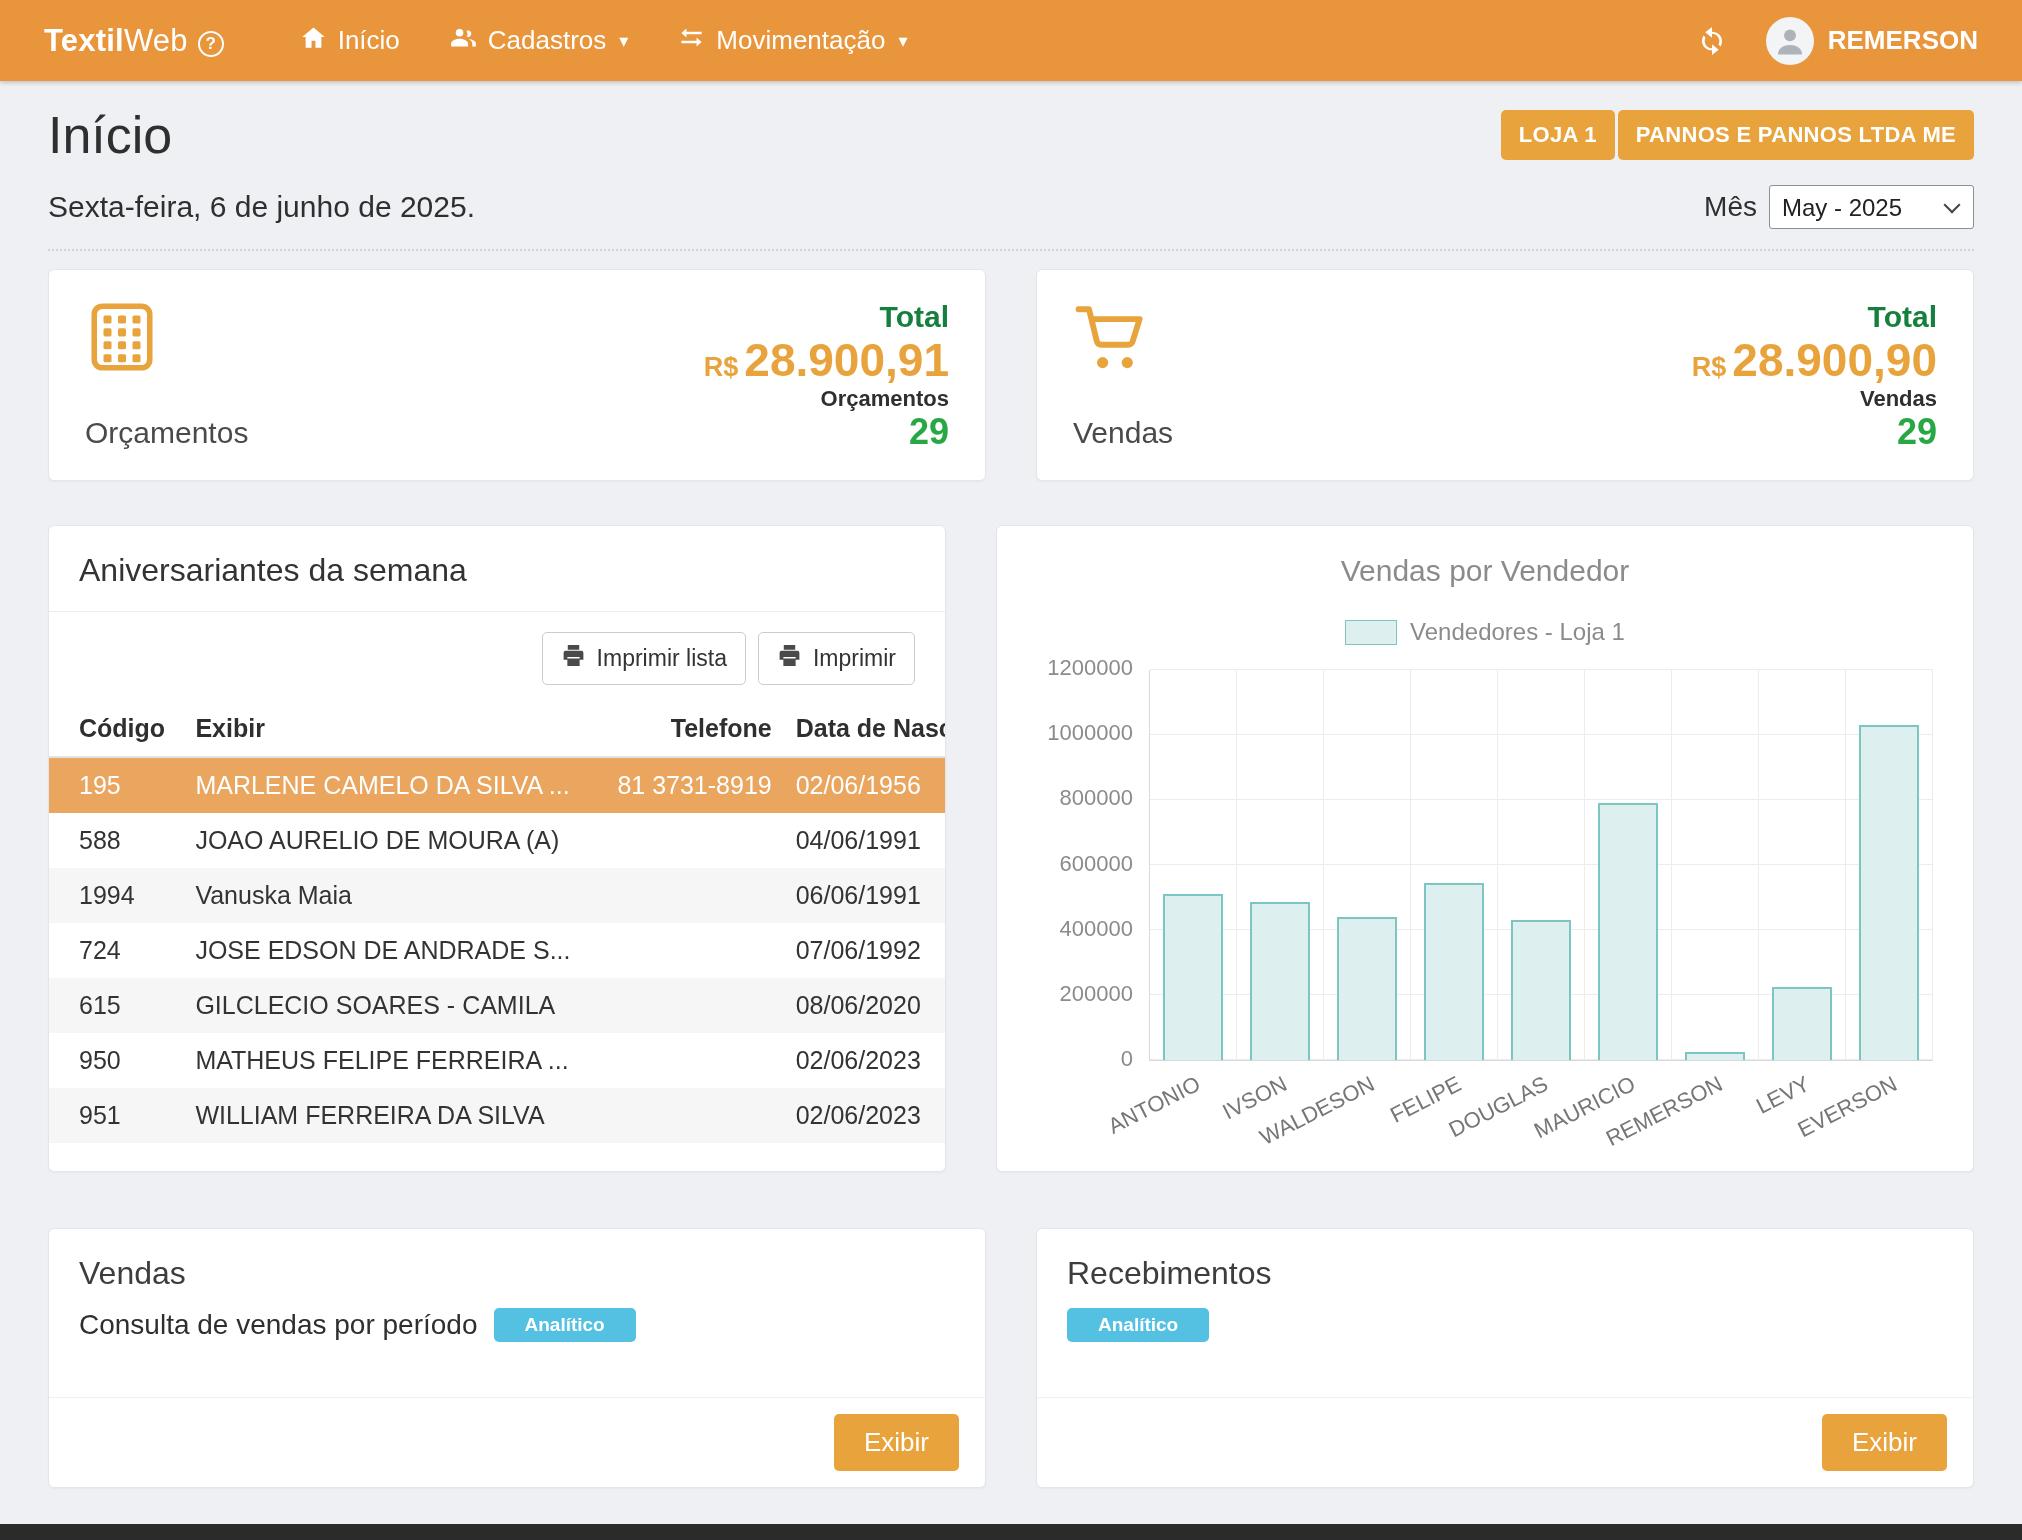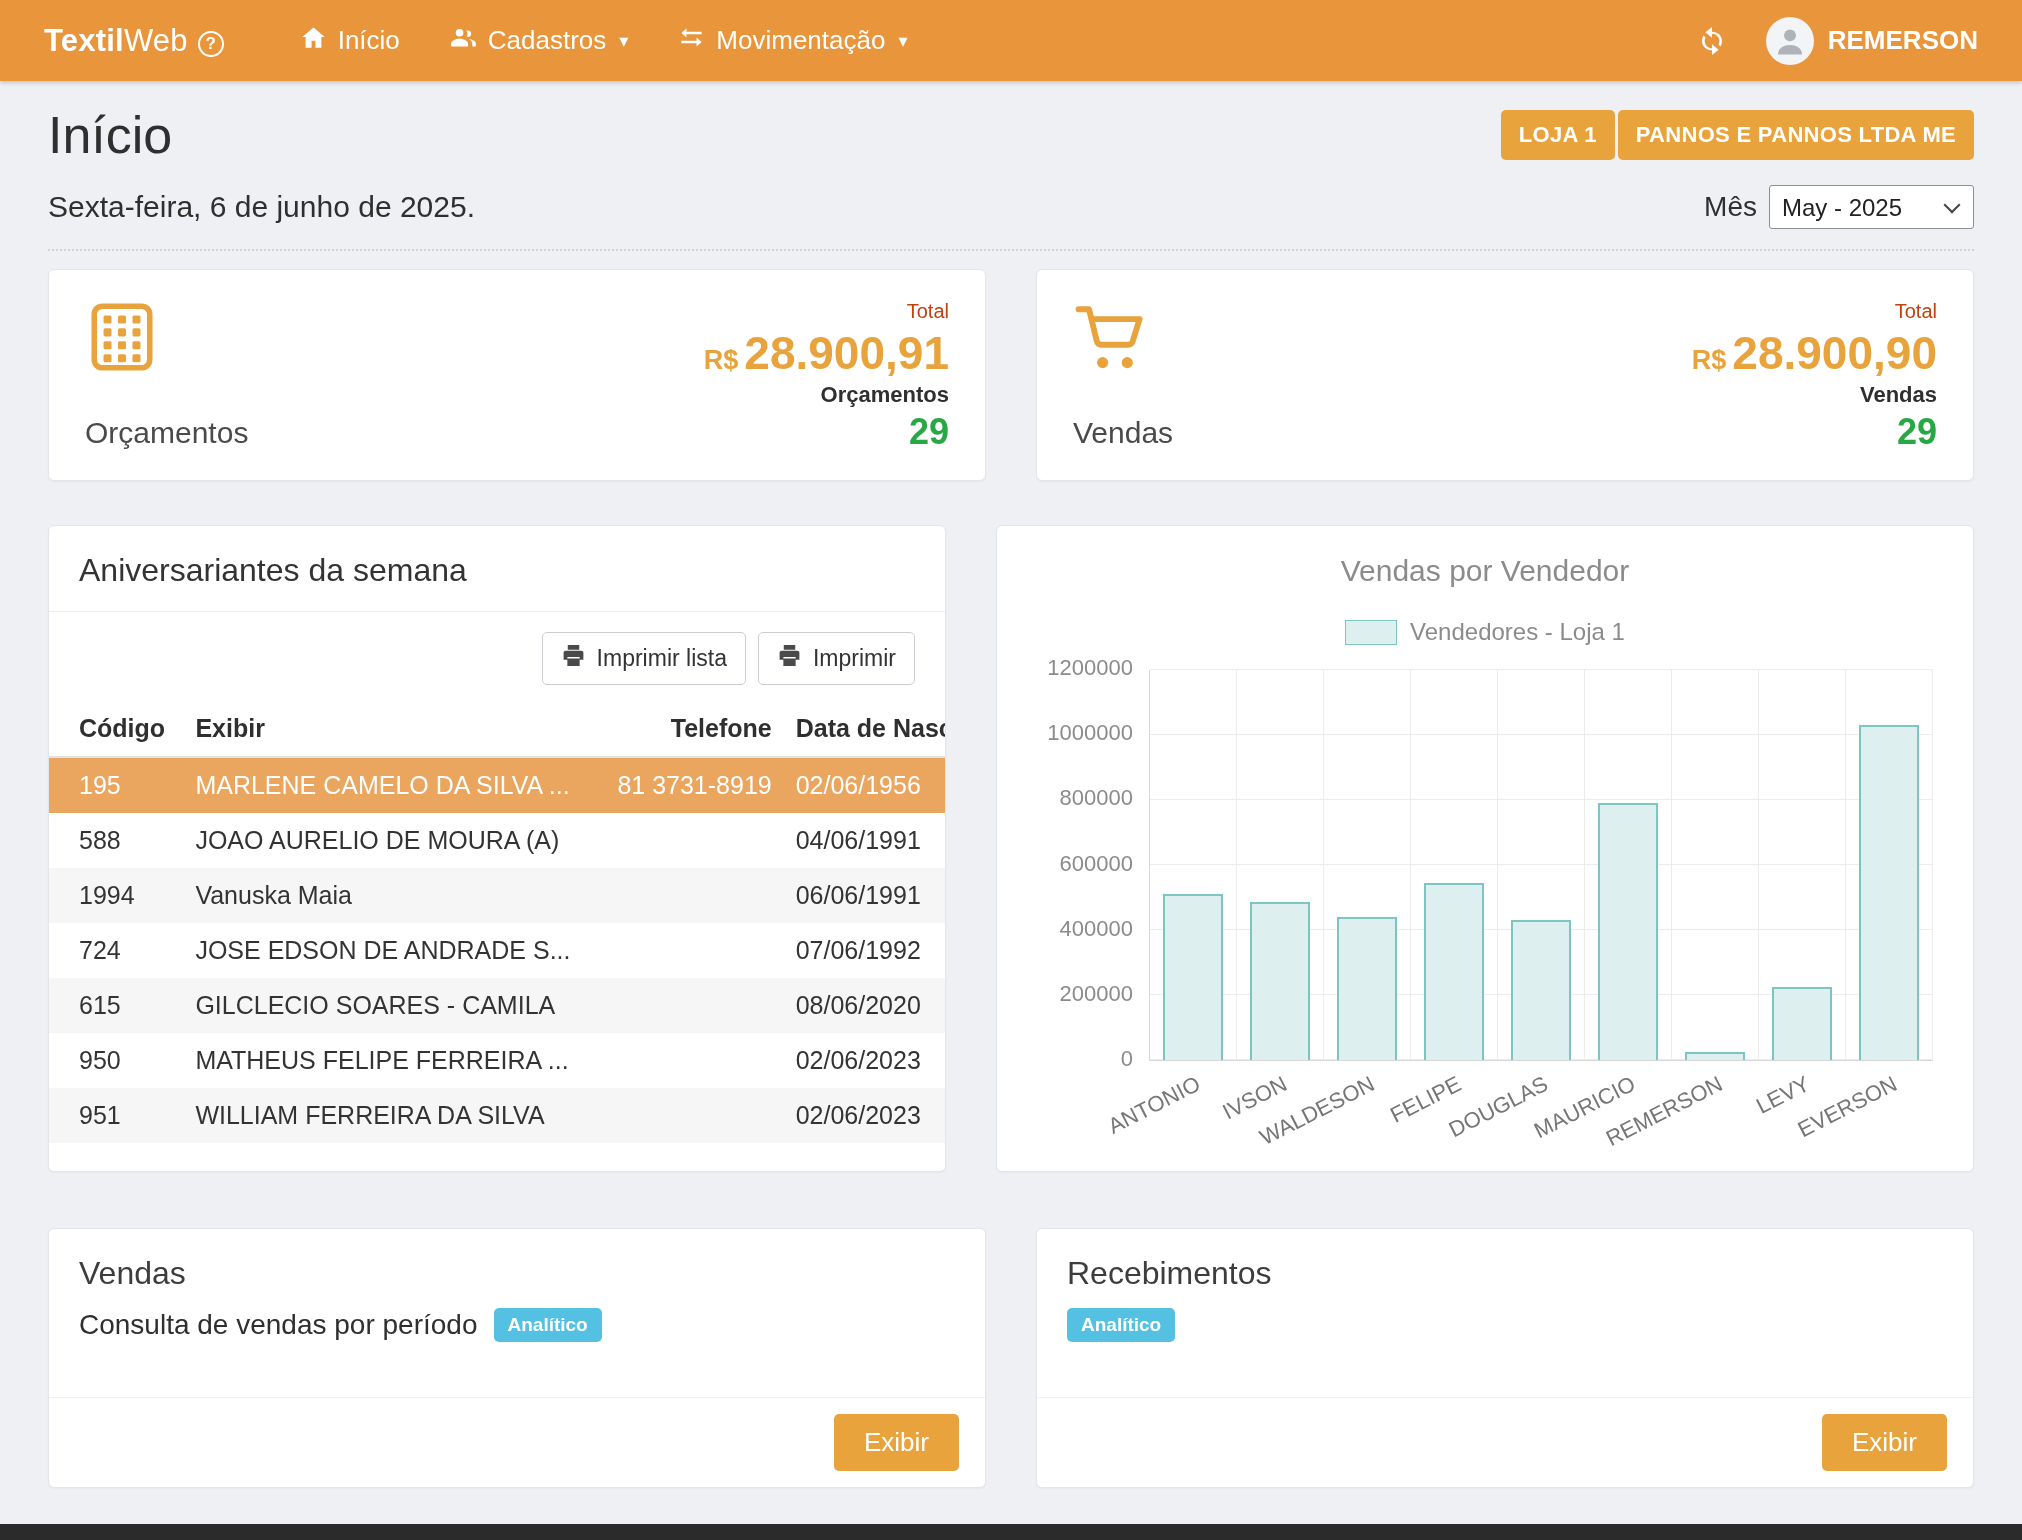--- a/index.html
+++ b/index.html
@@ -79,21 +79,21 @@
     background:#fff; border:1px solid #e2e5e9; border-radius:6px; flex:1;
     box-shadow:0 1px 2px rgba(0,0,0,.04);
   }
 
   
   .stat-card { height:212px; display:flex; justify-content:space-between; padding:30px 36px; }
   .stat-left { display:flex; flex-direction:column; justify-content:space-between; }
   .stat-left svg { width:74px; height:74px; }
   .stat-label { font-size:30px; color:#4a4a4a; }
   .stat-right { text-align:right; display:flex; flex-direction:column; justify-content:space-between; }
-  .total-label { font-size:20px; font-weight:400; color:#c2410c; }
+  .total-label { font-size:30px; font-weight:700; color:#15803d; }
   .amount { color:var(--accent_orange, #e8a33c); font-weight:700; font-size:46px; line-height:1.05; }
   .amount .currency { font-size:27px; margin-right:6px; }
   .count-label { font-size:22px; font-weight:700; color:#2f2f2f; }
   .count { color:var(--success_green, #28a745); font-weight:700; font-size:36px; line-height:1; }
 
   
   .bday-card { height:647px; overflow:hidden; display:flex; flex-direction:column; }
   .bday-title { font-size:32px; color:#333; padding:26px 30px 22px; border-bottom:1px solid #ededed; }
   .bday-toolbar { display:flex; justify-content:flex-end; gap:12px; padding:20px 30px 16px; }
   .btn-light {
@@ -139,21 +139,21 @@
     transform:rotate(-27deg); transform-origin:100% 0;
   }
 
   
   .action-card { height:260px; display:flex; flex-direction:column; }
   .action-title { font-size:32px; color:#3d3d3d; padding:26px 30px 8px; }
   .action-body { display:flex; align-items:center; gap:16px; padding:8px 30px 18px; }
   .action-text { font-size:28px; color:#2f2f2f; }
   .badge {
     background:var(--info_blue, #54c1e3); color:#fff; font-size:19px; font-weight:700;
-    padding:6px 14px; border-radius:5px;
+    padding:6px 31px; border-radius:5px;
   }
   .action-footer {
     margin-top:auto; border-top:1px solid #f0f0f0; padding:16px 26px;
     display:flex; justify-content:flex-end;align-items:flex-end;
   }
   .btn-exibir {
     background:var(--accent_orange, #e8a33c); color:#fff; border:none; cursor:pointer;
     font-family:inherit; font-size:26px; padding:13px 30px; border-radius:5px;
   }
 

